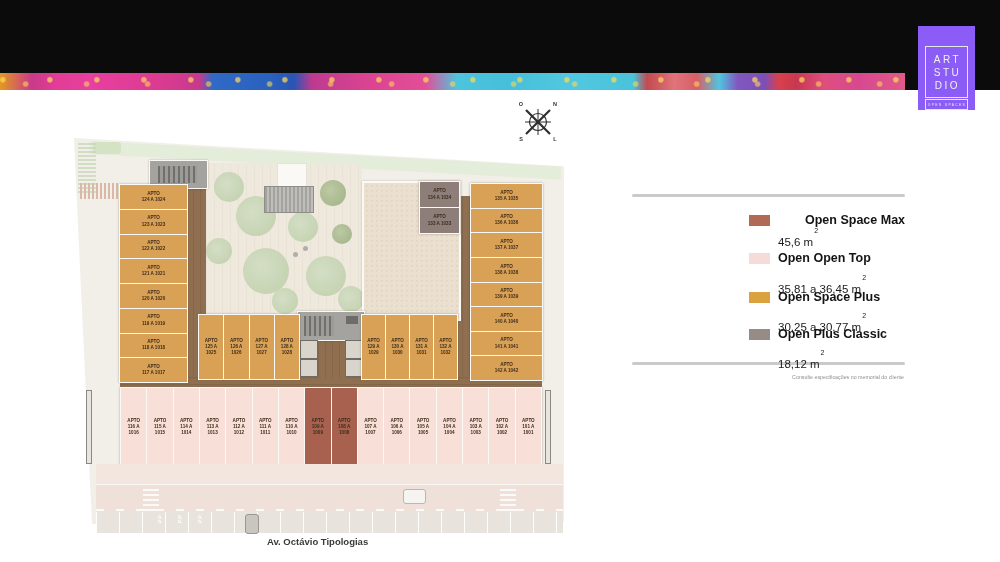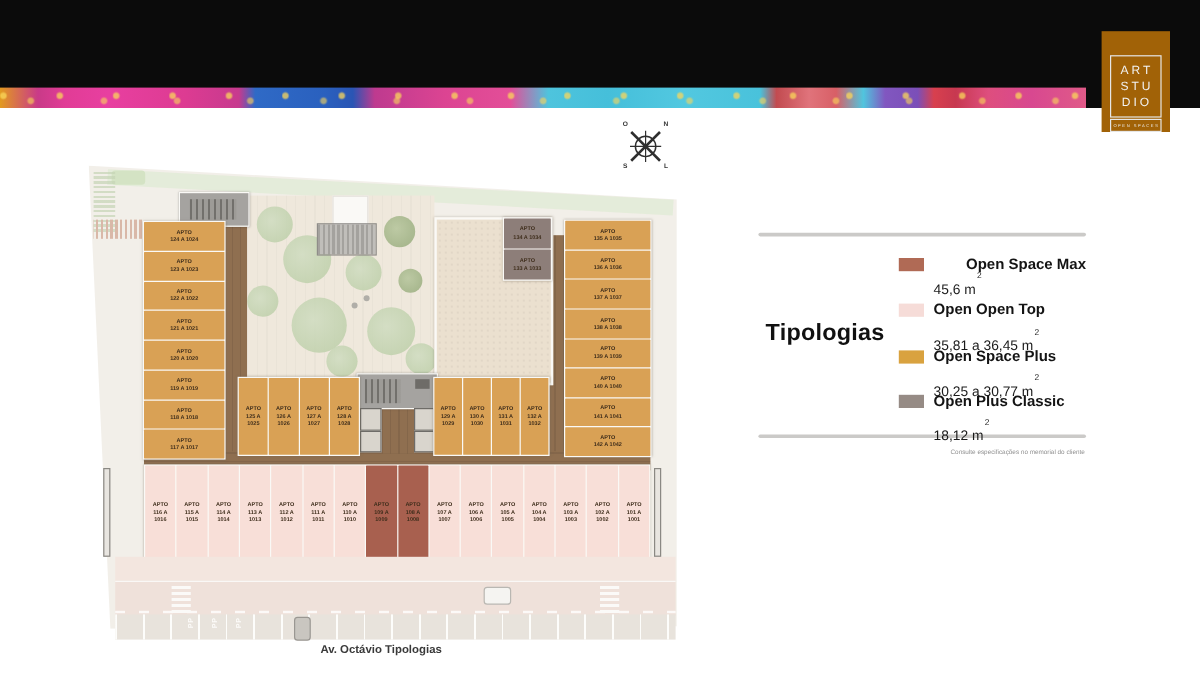--- a/index.html
+++ b/index.html
@@ -12,21 +12,21 @@
     background:
       radial-gradient(circle at 6% 40%, rgba(250,215,90,.75) 2px, transparent 3.5px),
       radial-gradient(circle at 42% 65%, rgba(250,215,90,.6) 2px, transparent 3.5px),
       linear-gradient(90deg,
         #E29A20 0%, #C93A88 3.5%, #E13C96 6%, #E83FA0 10%, #DD3B92 17%, #C73A8E 22%,
         #2F6AC6 23.5%, #2A60BE 30%, #2A55B4 32.5%, #BE3A8F 34.5%, #DC4492 41%,
         #E34E98 47%, #4EC4DD 50.5%, #45BFDA 56%, #52C8E0 63%, #49C2DB 70%,
         #C24B50 71.5%, #E0737B 74.5%, #D85F66 77%, #50C5DE 79.5%, #8157C0 81.5%,
         #7B4FB8 84.5%, #D8404E 86%, #C73850 88%, #DE4E7E 91%, #D84890 95%, #E05A88 100%);
     background-size: 47px 17px, 61px 17px, 100% 100%; }
-  .logo-block { position:absolute; left:918px; top:26px; width:57px; height:84px; background:#a16207; }
+  .logo-block { position:absolute; left:918px; top:26px; width:57px; height:84px; background:#8b5cf6; }
   .logo-frame { position:absolute; left:7px; right:7px; top:20px; height:50px; border:1px solid #E6E6E6;
     color:#F2F2F2; display:flex; flex-direction:column; align-items:center; justify-content:center;
     font-size:10px; letter-spacing:2.5px; line-height:1.3; padding-left:2px; }
   .logo-sub { position:absolute; left:7px; right:7px; top:73px; height:9px; border:1px solid #E6E6E6;
     color:#EDEDED; font-size:3.4px; letter-spacing:1.3px; display:flex; align-items:center;
     justify-content:center; padding-left:1px; white-space:nowrap; }
 
   
   .compass { position:absolute; left:516px; top:100px; width:44px; height:44px; }
   .compass .pt { position:absolute; font-size:5.5px; font-weight:700; color:#333; width:8px; text-align:center; }
@@ -409,21 +409,20 @@
   <span class="pp" style="left:195px">PP</span>
   <div class="car-road"></div>
   <div class="car-park"></div>
   <div class="wall" style="left:86px;top:390px"></div>
   <div class="wall" style="left:545px;top:390px"></div>
   <div class="street-label">Av. Octávio Tipologias</div>
 
   <div class="legend">
     <div class="rule top"></div>
     <div class="rule bottom"></div>
-    <div class="legend-title">Tipologias</div>
     <div id="legend-items">
         <div class="legend-row" style="top: 27px; gap: 35px;">
           <span class="swatch" style="background: rgb(176, 106, 85);"></span>
           <span class="lname">Open Space Max</span>
         </div>
         <div class="legend-area" style="top: 49px;">45,6 m<sup>2</sup></div>
         <div class="legend-row" style="top: 65px;">
           <span class="swatch" style="background: rgb(246, 220, 216);"></span>
           <span class="lname">Open Open Top</span>
         </div>

